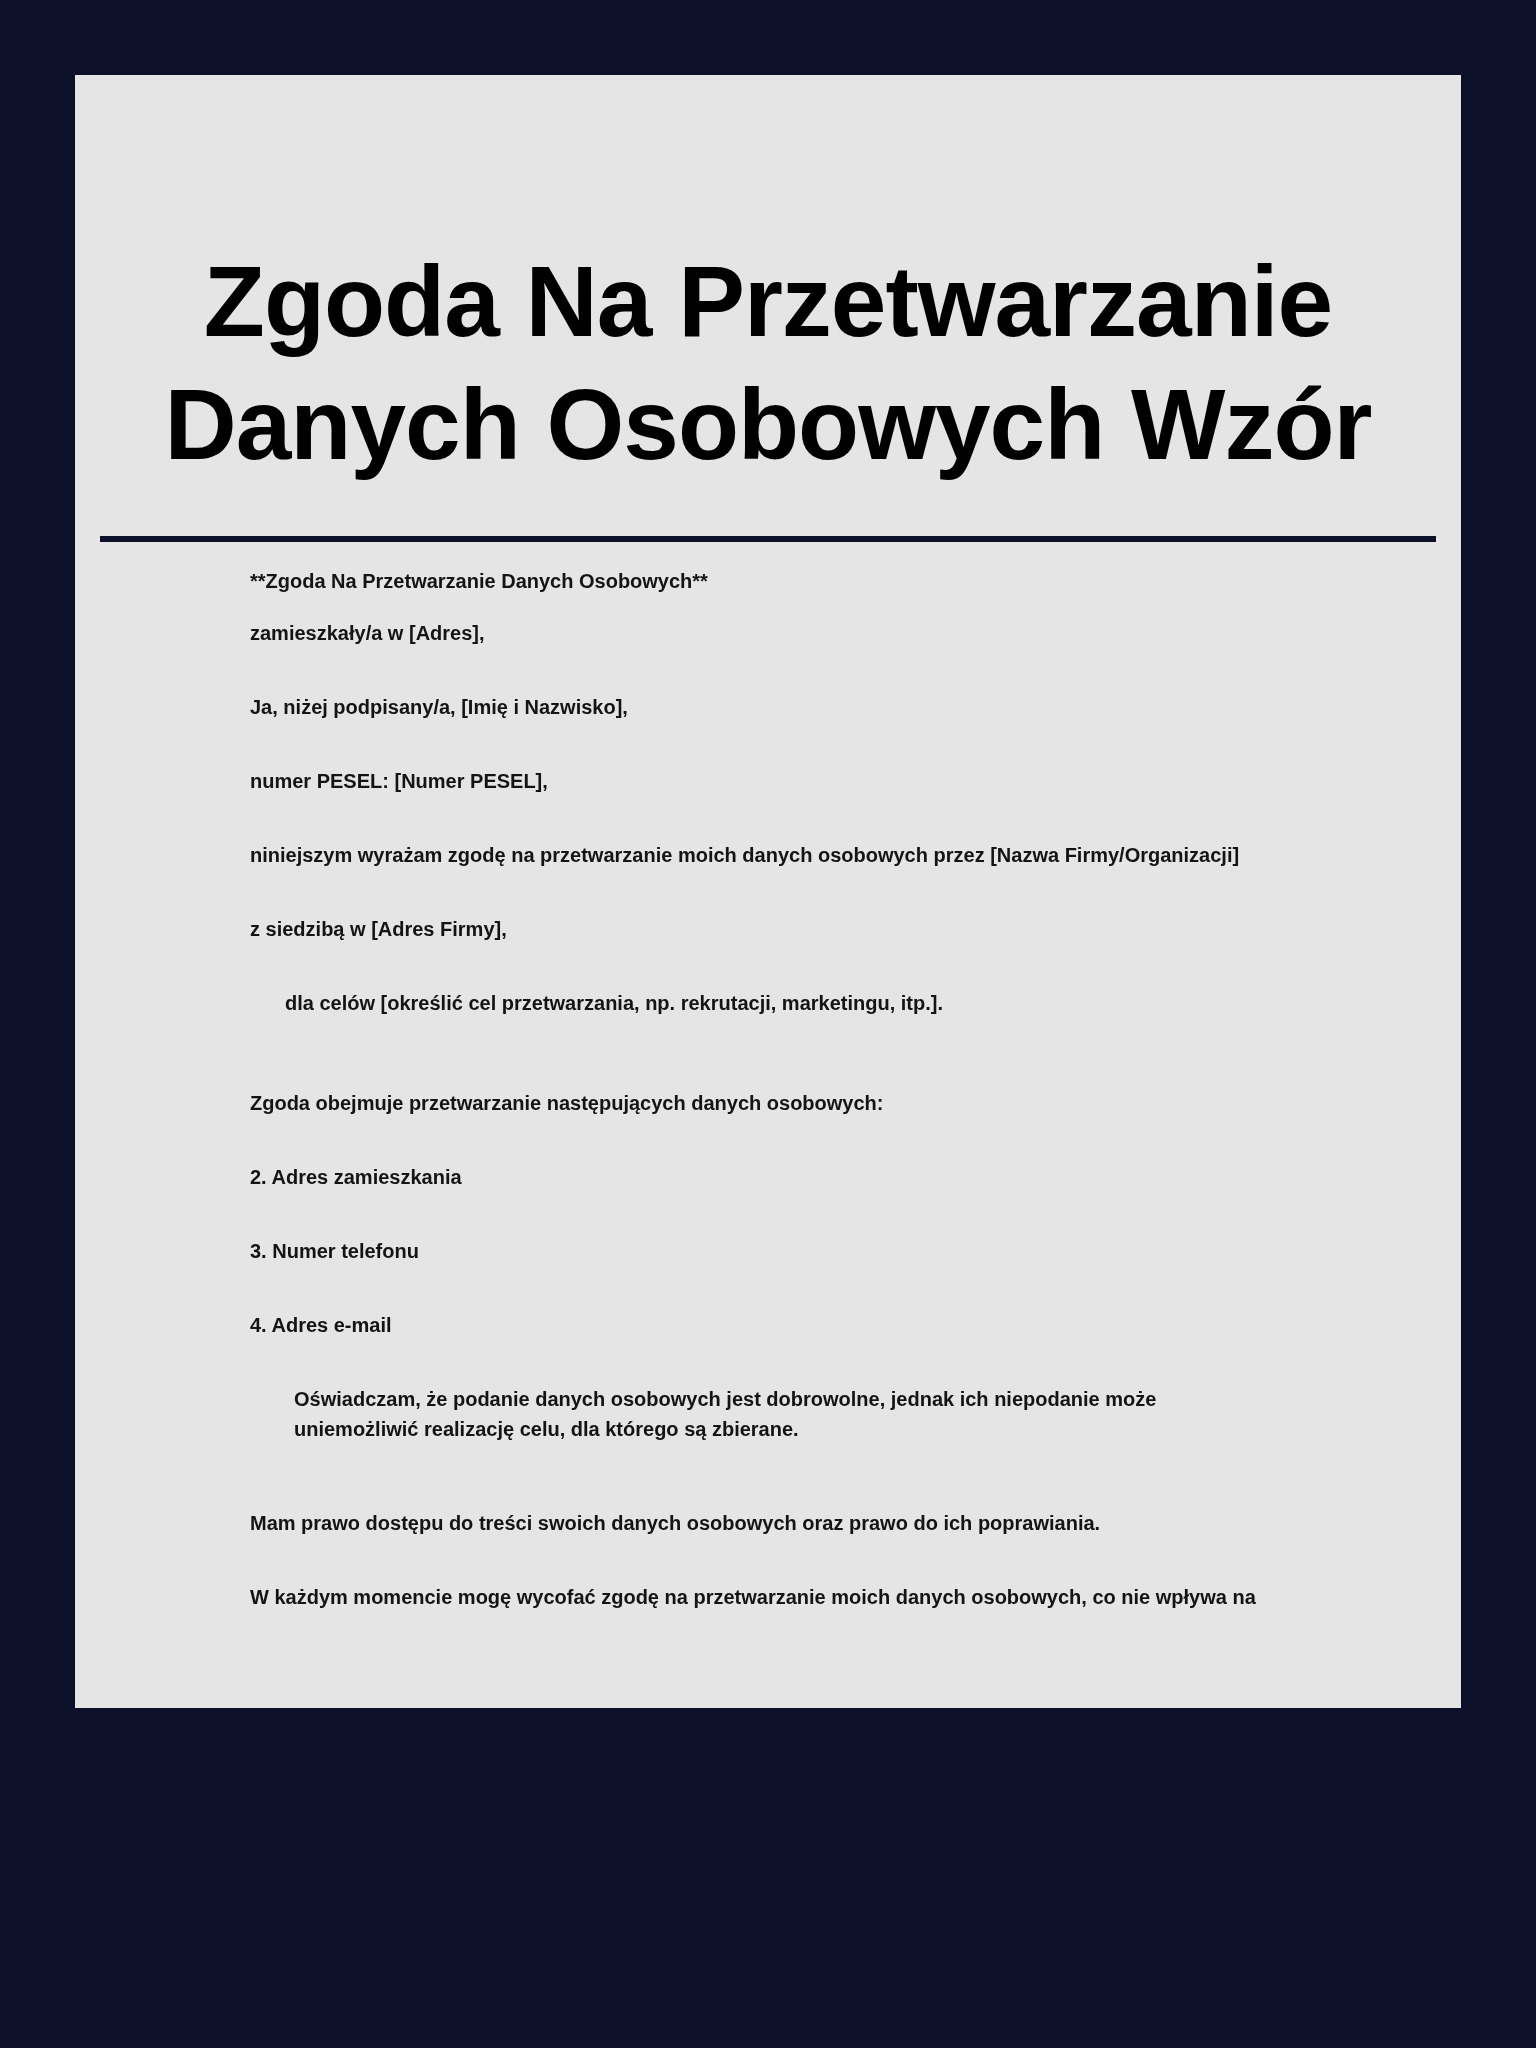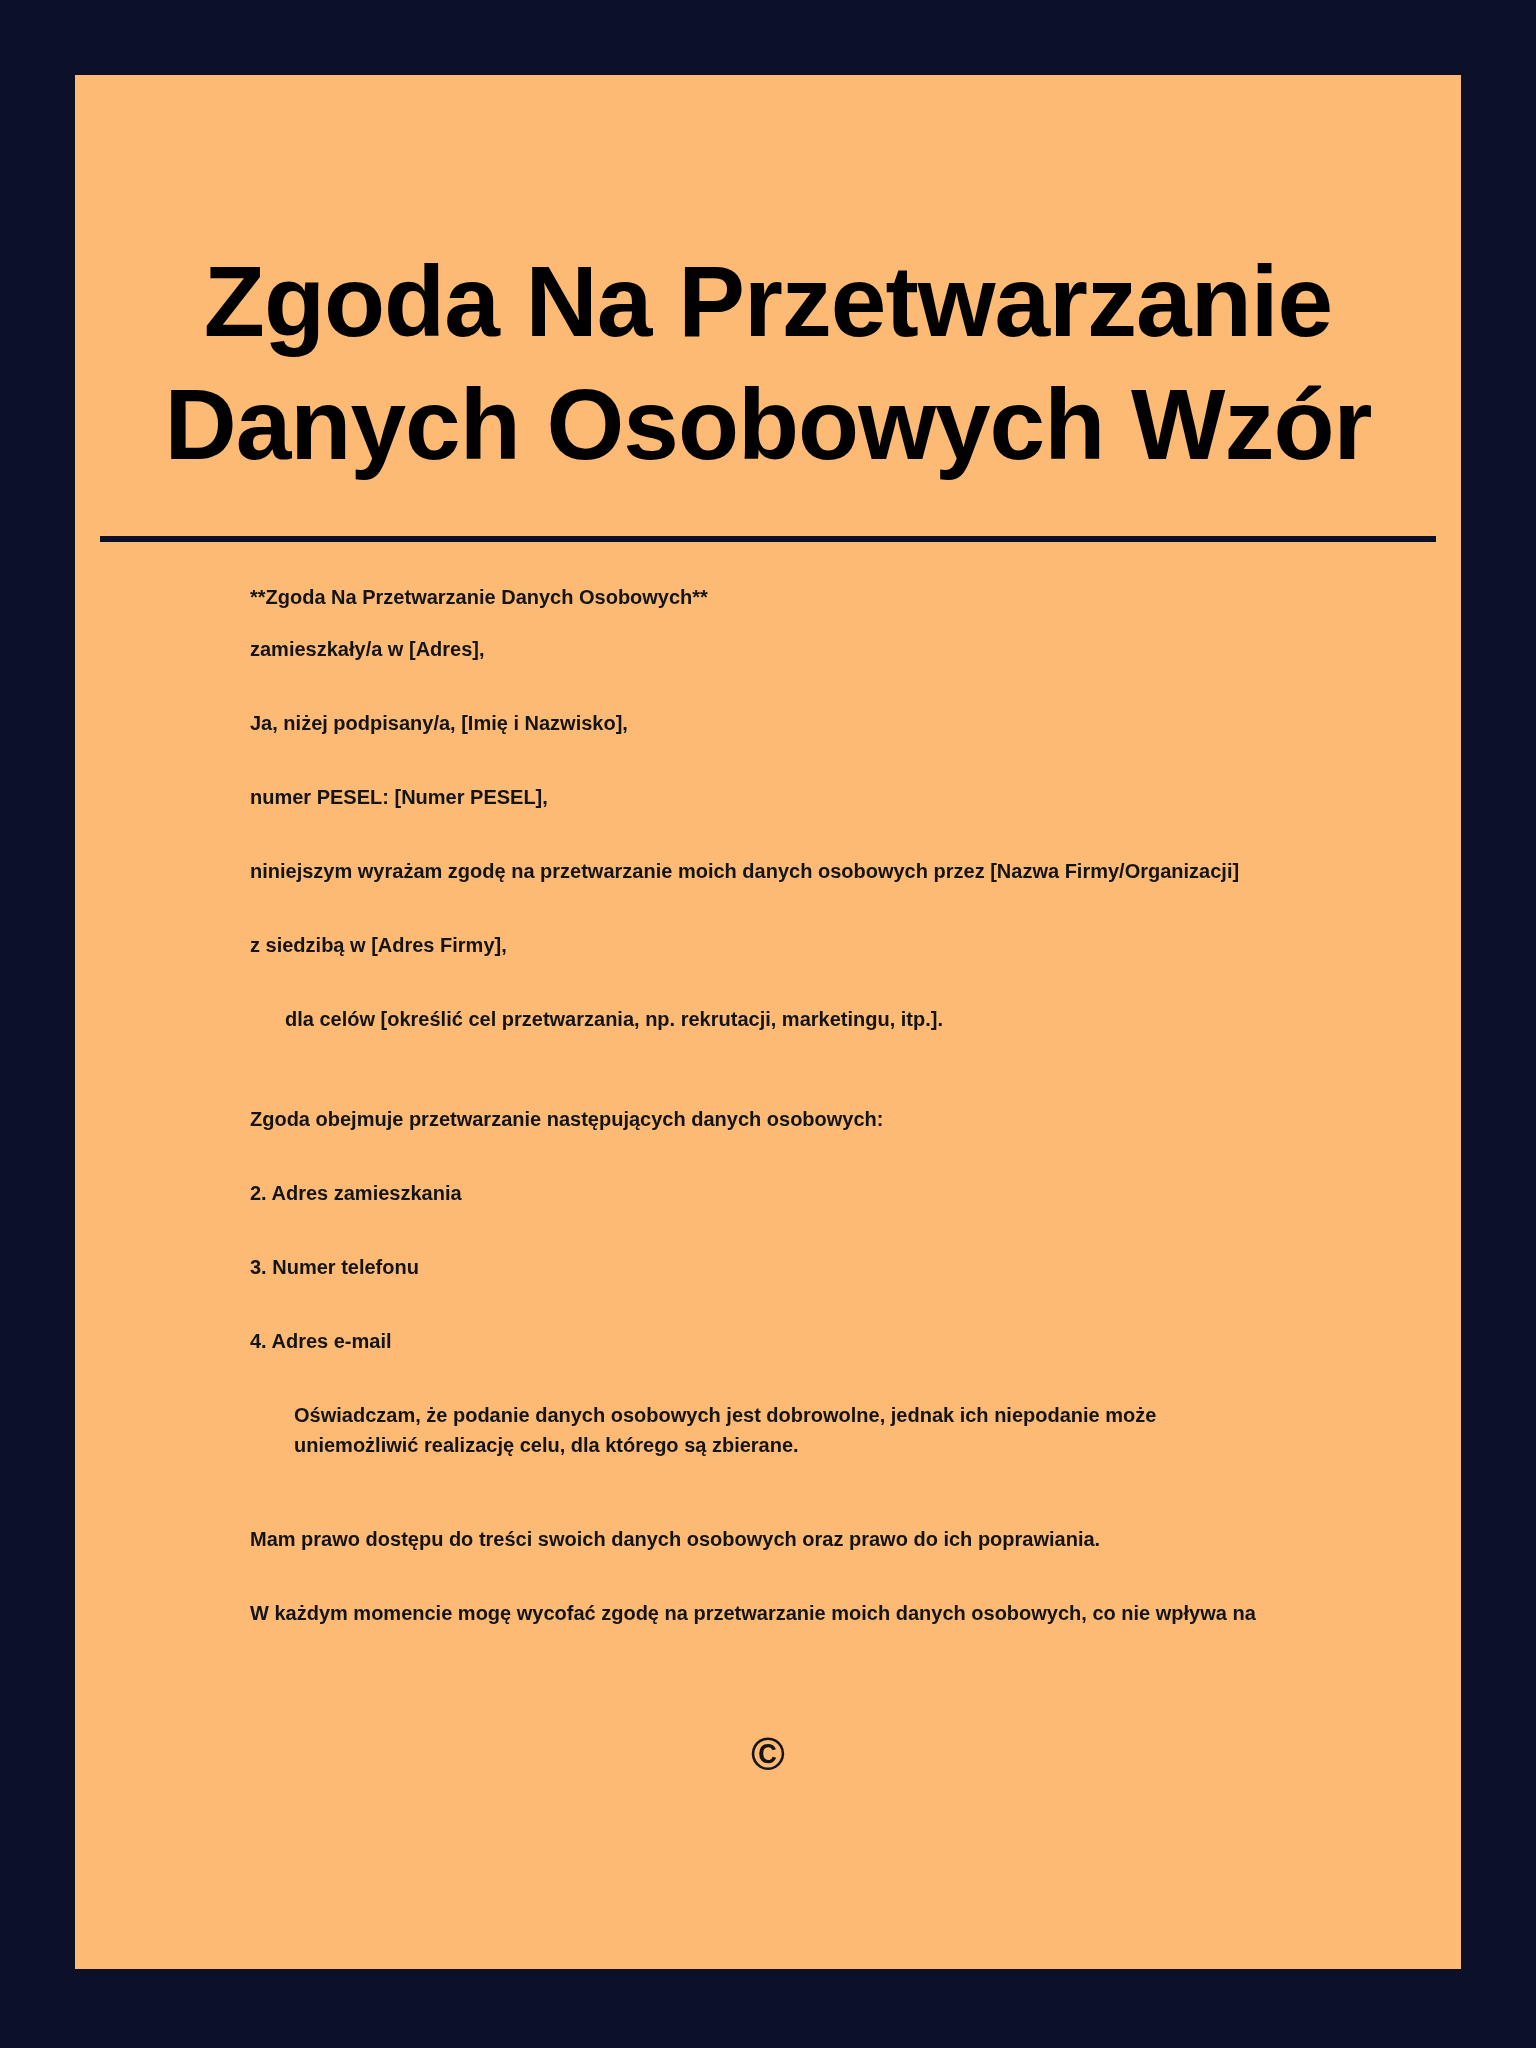--- a/index.html
+++ b/index.html
@@ -13,41 +13,41 @@
     position: relative;
     background: #0c1129;
     font-family: "Liberation Sans", sans-serif;
     overflow: hidden;
   }
   .paper {
     position: absolute;
     left: 75px;
     top: 75px;
     width: 1386px;
-    height: 1894px;
-    background: #fdba74;
+    height: 1633px;
+    background: #e5e5e5;
     overflow: hidden;
   }
   .doc-title {
     margin: 165px 20px 0 20px;
     text-align: center;
     font-size: 100px;
     line-height: 123px;
     font-weight: bold;
     color: #000000;
     letter-spacing: -1px;
   }
   .divider {
     border: none;
     height: 6px;
     background: #0c1129;
     margin: 50px 25px 0 25px;
   }
   .content {
-    padding: 40px 175px 0 175px;
+    padding: 24px 175px 0 175px;
   }
   .content p {
     margin: 0 0 44px 0;
     font-size: 20px;
     line-height: 30px;
     font-weight: bold;
     color: #141414;
   }
   .content p.sm  { margin-bottom: 22px; }
   .content p.lg  { margin-bottom: 70px; margin-left: 35px; }

